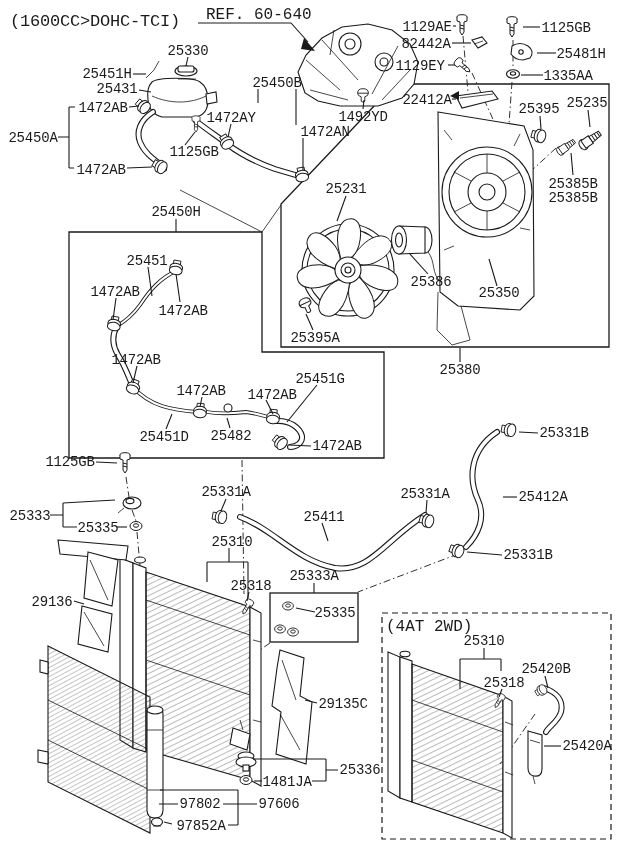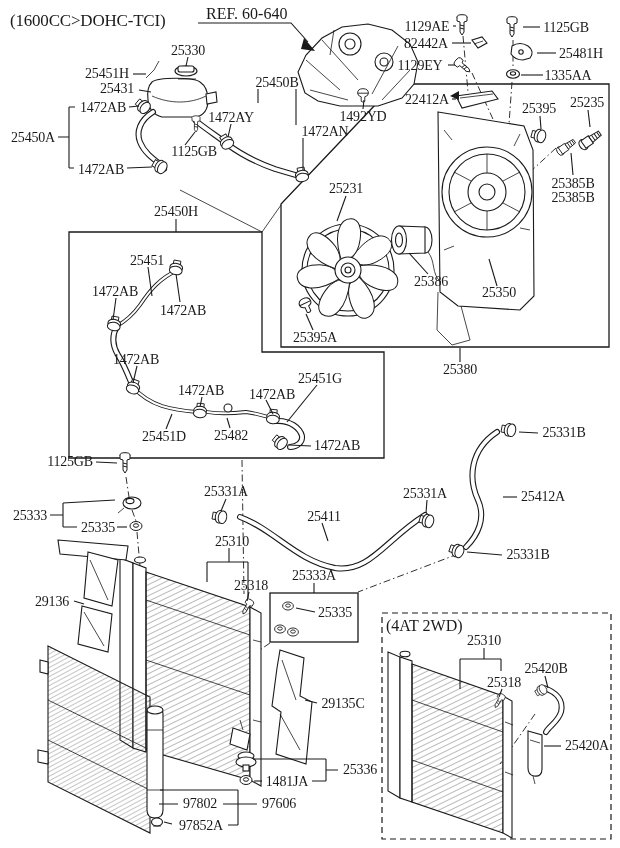--- a/index.html
+++ b/index.html
@@ -1,18 +1,18 @@
 <!DOCTYPE html>
 <html style="--ink: #1a1a1a; --paper: #ffffff;"><head>
 <meta charset="utf-8">
 <style>
   :root { --ink:#1a1a1a; --paper:#ffffff; }
   html,body { margin:0; padding:0; background:var(--paper); }
   .stage { position:relative; width:544px; height:848px; background:var(--paper);
-           font-family:Liberation Serif, serif; }
+           font-family:Liberation Mono, monospace; }
   svg text { fill:var(--ink); }
   text.lbl   { font-size:14px; letter-spacing:-0.2px; }
   text.title { font-size:17px; letter-spacing:-0.2px; }
   text.ref   { font-size:16px; }
   text.variant { font-size:16px; }
   .ln   { stroke:var(--ink); stroke-width:1.1; fill:none; }
   .lnF  { stroke:var(--ink); stroke-width:1.1; fill:#fff; }
   .box  { stroke:var(--ink); stroke-width:1.3; fill:none; }
   .dashbox { stroke:var(--ink); stroke-width:1.2; fill:none; stroke-dasharray:6 4; }
   .proj { stroke:var(--ink); stroke-width:0.9; fill:none; stroke-dasharray:7 3 1.5 3; }

